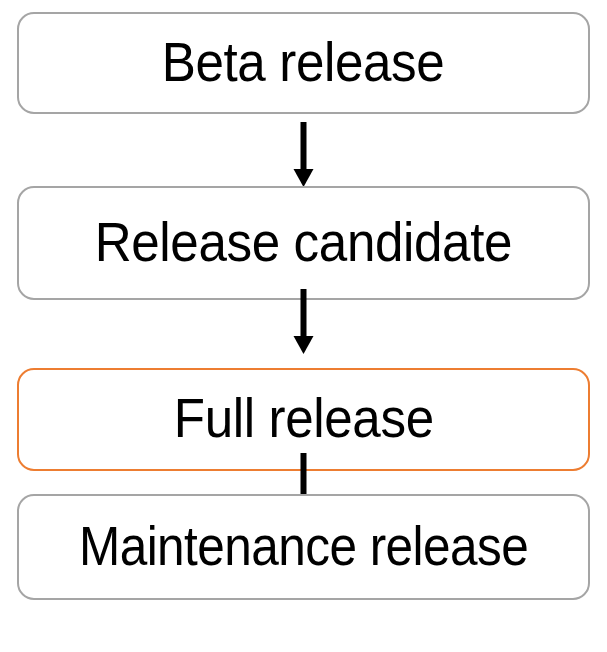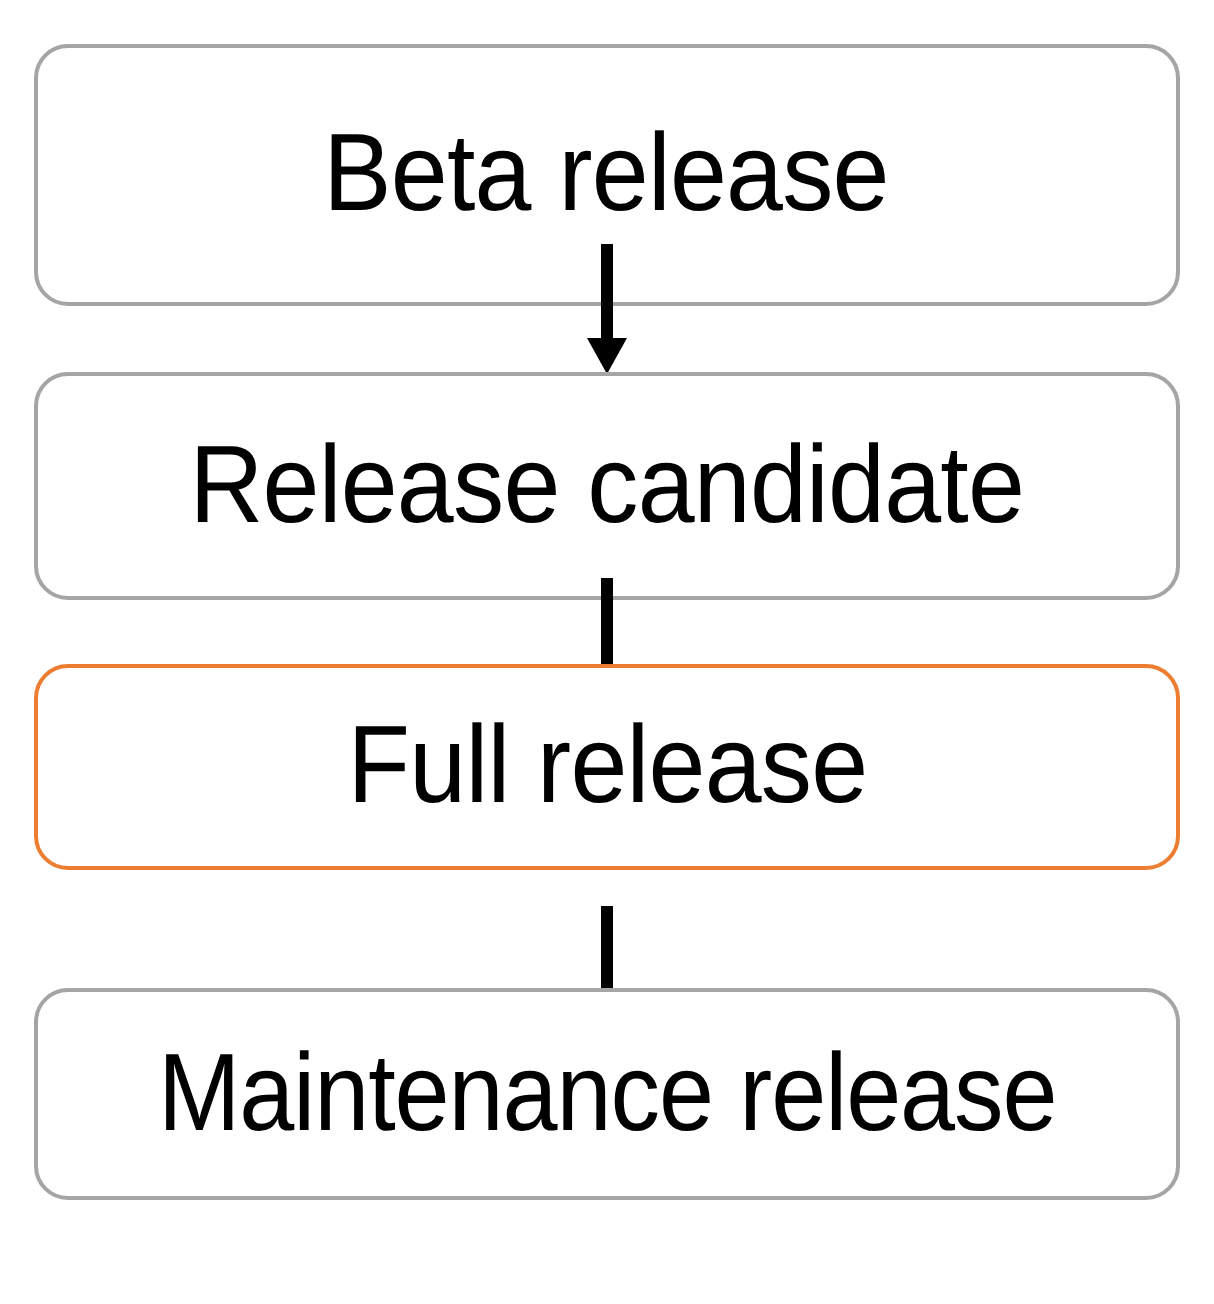--- a/index.html
+++ b/index.html
@@ -46,23 +46,23 @@
     white-space: nowrap;
     letter-spacing: -0.4px;
     transform: scaleX(0.93);
     transform-origin: center center;
     font-weight: 400;
     position: relative;
     top: -1px;
   }
 
   
-  #node-beta        { top: 22px;  height: 131px; }
+  #node-beta        { top: 12px;  height: 102px; }
   #node-rc          { top: 186px; height: 114px; }
-  #node-full        { top: 332px; height: 103px; align-items: center; }
+  #node-full        { top: 368px; height: 103px; align-items: center; }
   #node-maintenance { top: 494px; height: 106px; }
 
   
   #node-maintenance .node-label {
     transform: scaleX(0.90);
     letter-spacing: -0.6px;
   }
 
   
   .connector {

